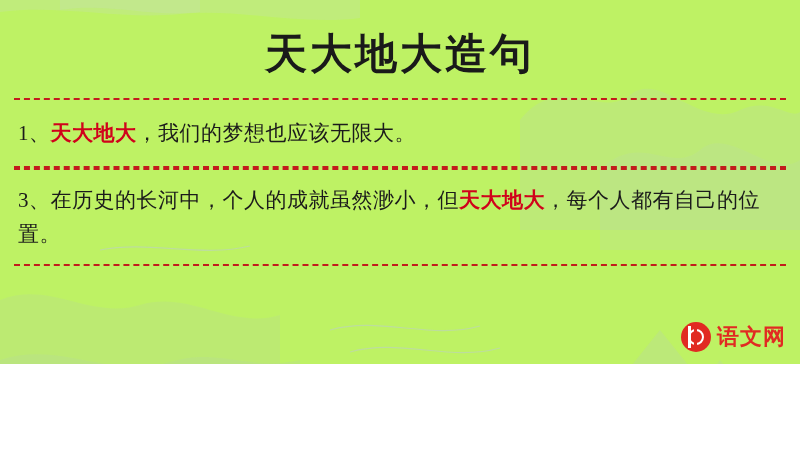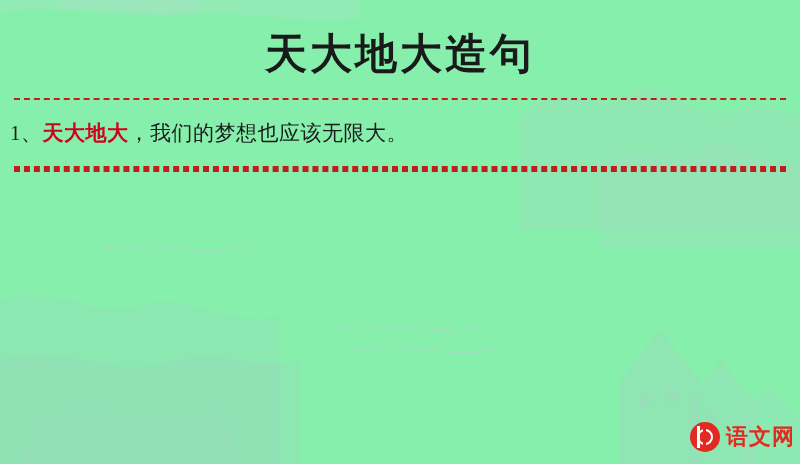--- a/index.html
+++ b/index.html
@@ -9,22 +9,22 @@
   body {
     width: 800px;
     height: 464px;
     background: #ffffff;
     font-family: "Liberation Serif", serif;
     overflow: hidden;
   }
   .page {
     position: relative;
     width: 800px;
-    height: 464px;
-    background: #86efac;
+    height: 364px;
+    background: #bef264;
     overflow: hidden;
   }
   
   .bg-wash {
     position: absolute;
     inset: 0;
     pointer-events: none;
     z-index: 0;
   }
   .content {
@@ -44,33 +44,33 @@
   }
   .divider {
     height: 0;
     border-top: 2px dashed #c21c1c;
     margin: 0 14px;
   }
   .sentence {
     font-size: 21px;
     line-height: 34px;
     color: #1b1b1b;
-    padding: 14px 18px 14px 10px;
+    padding: 14px 18px 14px 18px;
     letter-spacing: 0.5px;
   }
   .sentence .kw {
     color: #d0021b;
     font-weight: bold;
   }
   .s1 { padding-top: 16px; padding-bottom: 16px; }
   .s2 { padding-top: 15px; padding-bottom: 15px; }
   .s3 { padding-top: 13px; padding-bottom: 13px; }
   .logo {
     position: absolute;
-    right: 5px;
+    right: 14px;
     bottom: 12px;
     z-index: 3;
     display: flex;
     align-items: center;
     gap: 6px;
   }
   .logo-mark {
     width: 30px;
     height: 30px;
     border-radius: 50%;
@@ -145,20 +145,23 @@
 
     <div class="sentence s1">
       <span>1、</span><span class="kw">天大地大</span><span>，我们的梦想也应该无限大。</span>
     </div>
 
     <div class="divider"></div>
 
 
     <div class="divider"></div>
 
+    <div class="sentence s3">
+      <span>3、</span><span>在历史的长河中，个人的成就虽然渺小，但</span><span class="kw">天大地大</span><span>，每个人都有自己的位置。</span>
+    </div>
 
     <div class="divider"></div>
 
   </div>
 
   <div class="logo">
     <span class="logo-mark"></span>
     <span class="logo-text">语文网</span>
   </div>
 

